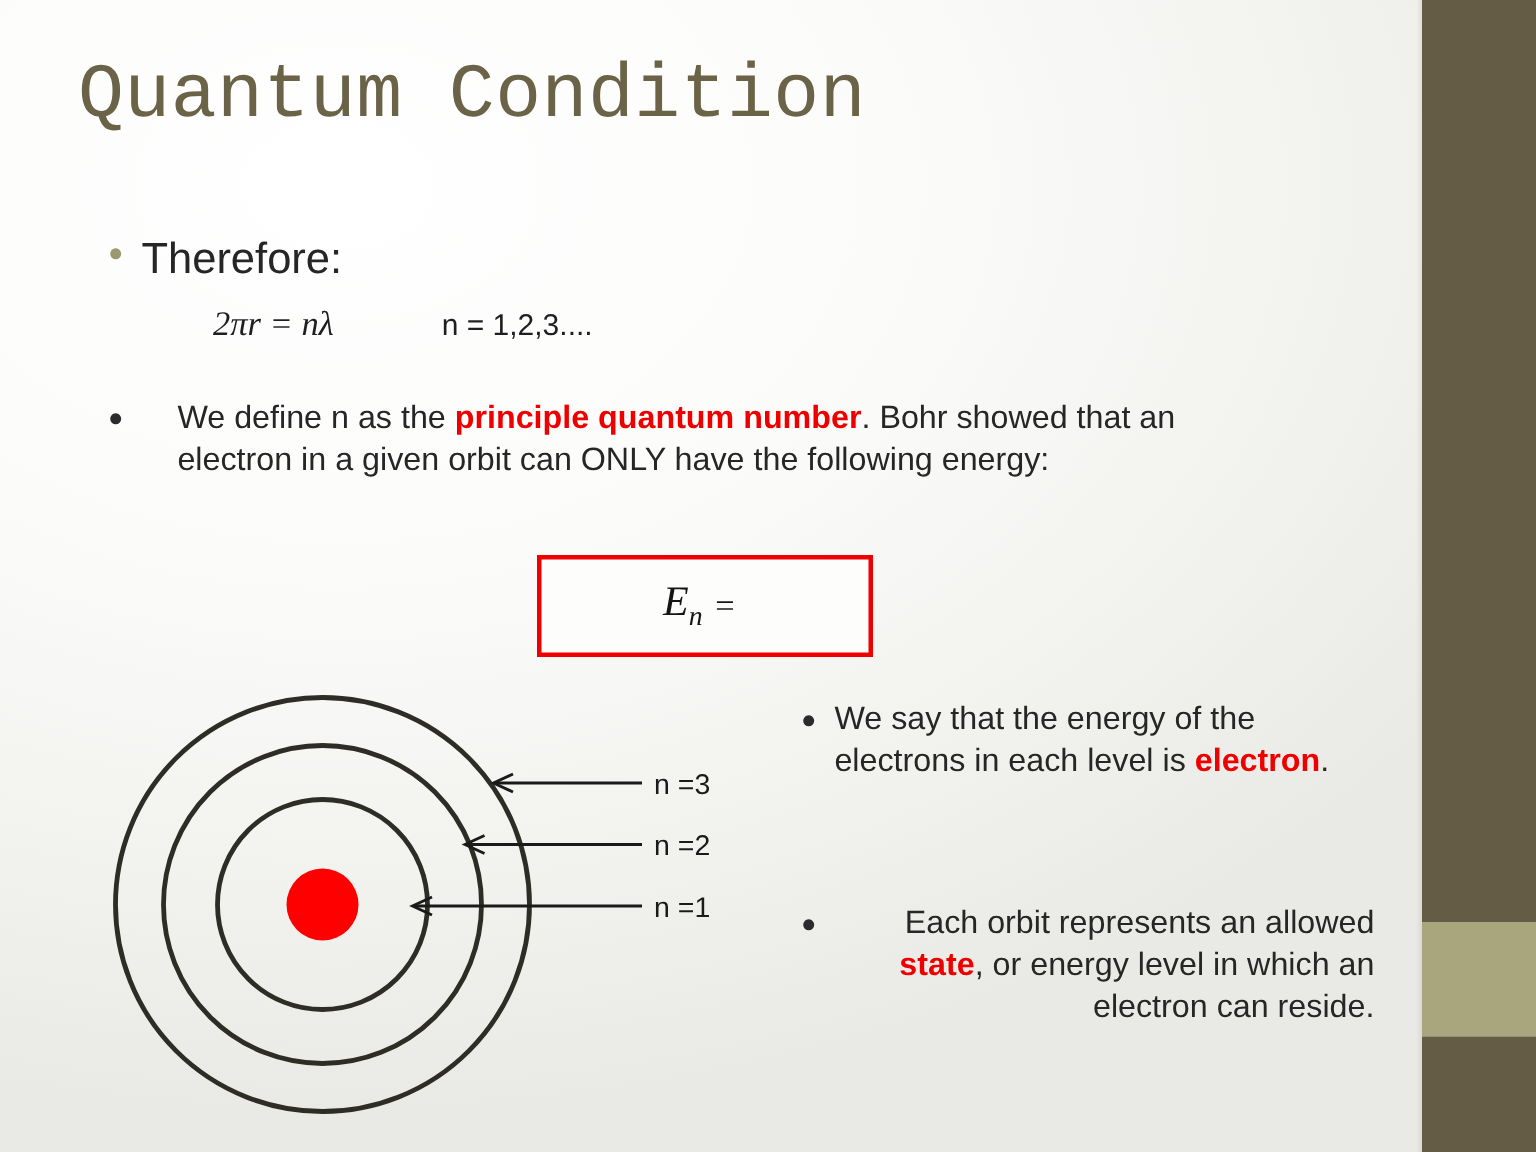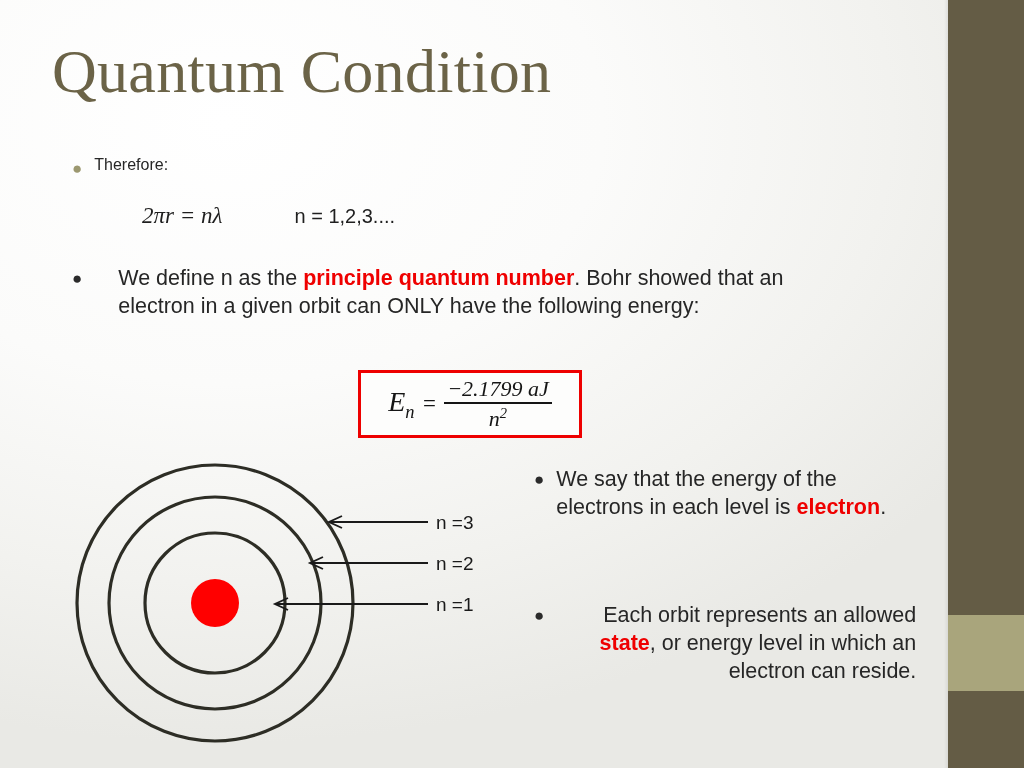--- a/index.html
+++ b/index.html
@@ -55,22 +55,22 @@
     left: -4px; top: 0;
     width: 4px; height: 768px;
     background: linear-gradient(to right, rgba(0,0,0,0.0), rgba(0,0,0,0.07));
   }
 
   
   #title {
     position: absolute;
     left: 52px;
     top: 36px;
-    font-family: Liberation Serif, serif;
-    font-size: 62px;
+    font-family: Liberation Mono, monospace;
+    font-size: 51px;
     color: #6b6347;
     letter-spacing: 0.3px;
     white-space: nowrap;
   }
 
   
   .bullet-row {
     position: absolute;
     display: flex;
     align-items: flex-start;
@@ -85,21 +85,21 @@
   .dot-dark  { color: #2b2b2b; font-size: 17px; position: relative; top: 5px; }
   .bullet-text {
     font-size: 21.5px;
     color: #262626;
     line-height: 1.30;
   }
   .hl { color: #ef0000; font-weight: bold; }
 
   
   #bullet-therefore { left: 72px; top: 155px; }
-  #bullet-therefore .bullet-text { font-size: 16px; }
+  #bullet-therefore .bullet-text { font-size: 29px; }
 
   
   #eq-line {
     position: absolute;
     left: 142px;
     top: 203px;
     display: flex;
     align-items: baseline;
   }
   #eq-line .mathitalic {
@@ -208,25 +208,20 @@
 
   <div class="bullet-row" id="bullet-define">
     <span class="bullet-dot dot-dark">●</span>
     <span class="bullet-text"><span>We define n as the </span><span class="hl">principle quantum number</span><span>.  Bohr showed that an electron in a given orbit can ONLY have the following energy:</span></span>
   </div>
 
   <div id="energy-box">
     <div class="eq-inner">
       <span class="eq-lhs"><span>E</span><span class="sub">n</span></span>
       <span class="eq-eqsign">=</span>
-      <span class="eq-frac">
-        <span class="eq-num">−2.1799 aJ</span>
-        <span class="eq-bar"></span>
-        <span class="eq-den"><span>n</span><span class="sup">2</span></span>
-      </span>
     </div>
   </div>
 
   <div id="atom-diagram">
     <svg width="470" height="290" viewBox="0 0 470 290">
       <g fill="none" stroke="#2d2d25" stroke-width="3.2">
         <circle cx="157" cy="141" r="138"></circle>
         <circle cx="157" cy="141" r="106"></circle>
         <circle cx="157" cy="141" r="70"></circle>
       </g>

